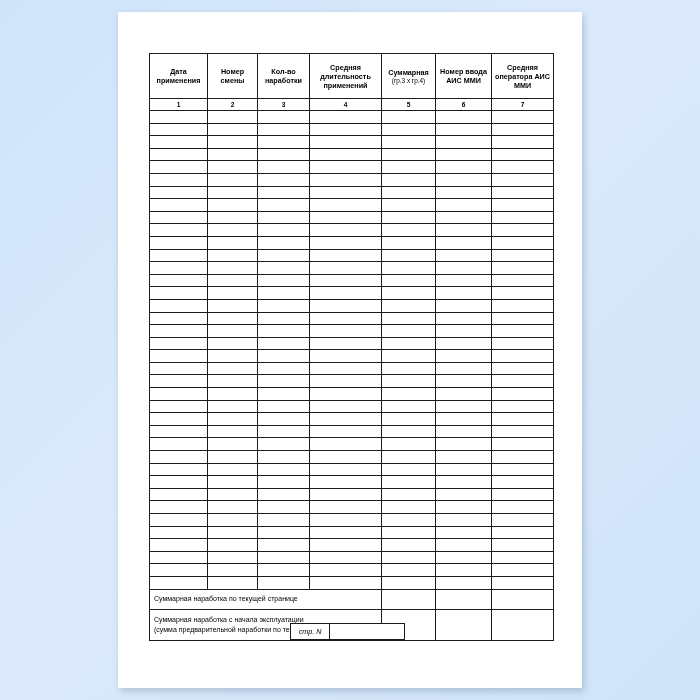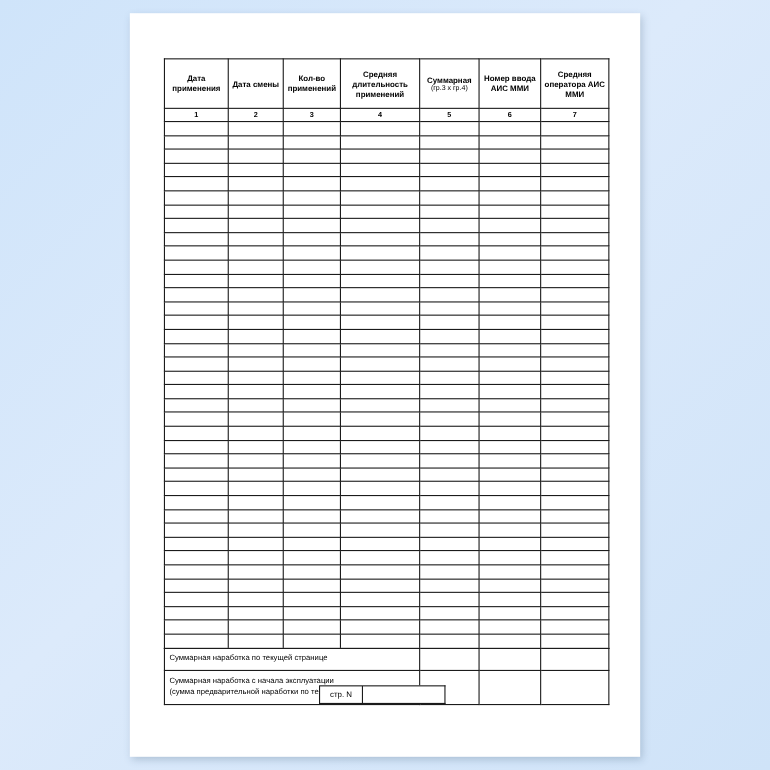--- a/index.html
+++ b/index.html
@@ -94,20 +94,21 @@
   }
   tr.sum1 td { height: 15px; }
   tr.sum2 td { height: 26px; }
   
   .pagebox {
     position: absolute;
     left: 172px;
     top: 611px;
     display: flex;
     align-items: stretch;
+    font-style: italic;
   }
   .pagebox .cellA {
     border: 1px solid #1b1b1b;
     width: 38px;
     height: 15px;
     font-size: 7.2px;
     display: flex;
     align-items: center;
     justify-content: center;
     background: #fff;
@@ -136,24 +137,24 @@
           <col style="width:54px">
           <col style="width:56px">
           <col style="width:62px">
         </colgroup>
         <thead>
           <tr>
             <th class="hdr">
               <span>Дата применения</span>
             </th>
             <th class="hdr">
-              <span>Дата смены</span>
-            </th>
-            <th class="hdr">
-              <span>Кол-во применений</span>
+              <span>Номер смены</span>
+            </th>
+            <th class="hdr">
+              <span>Кол-во наработки</span>
             </th>
             <th class="hdr">
               <span>Средняя длительность применений</span>
             </th>
             <th class="hdr">
               <span>Суммарная</span>
               <span class="sub">(гр.3 х гр.4)</span>
             </th>
             <th class="hdr">
               <span>Номер ввода АИС ММИ</span>

